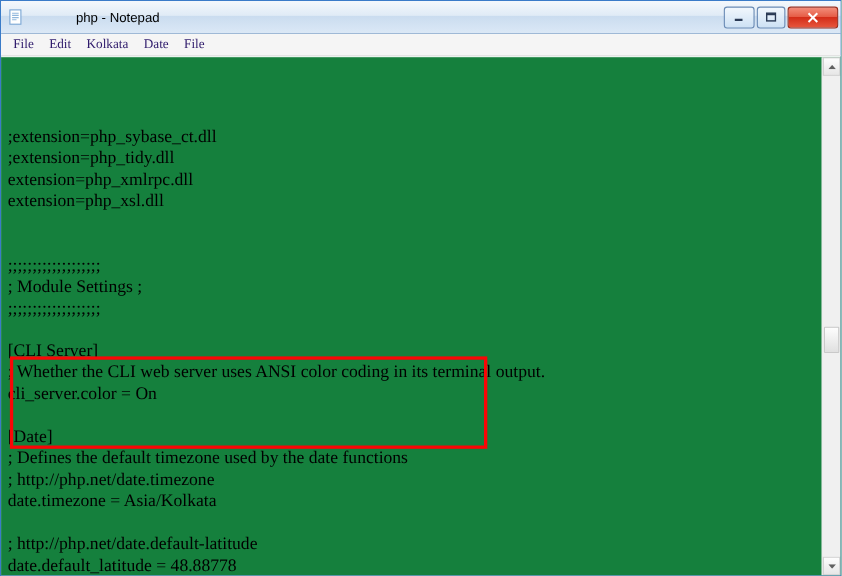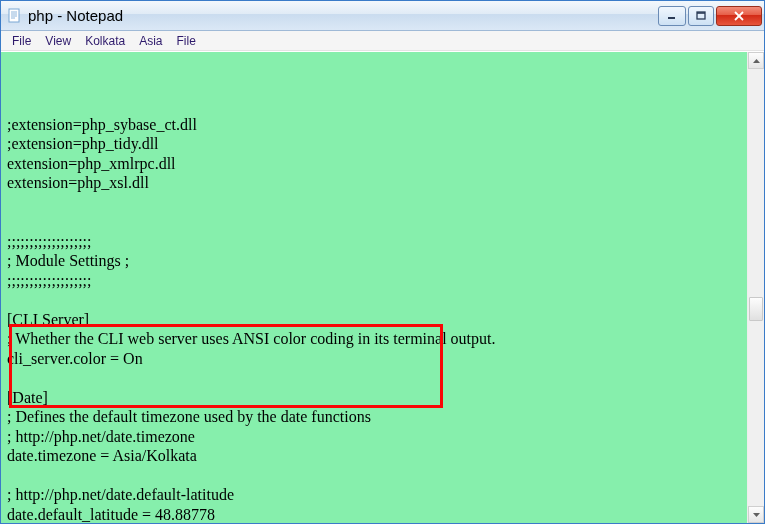--- a/index.html
+++ b/index.html
@@ -22,22 +22,23 @@
   align-items: center;
   padding: 0 2px 0 6px;
 }
 .titlebar .icon-slot {
   width: 16px; height: 16px;
   margin-right: 5px;
   display: flex; align-items: center; justify-content: center;
 }
 .titlebar .title {
   flex: 1;
-  font-size: 15px;
+  font-size: 12px;
   color: #000;
+  margin-left: 41px;
 }
 .win-controls { display: flex; gap: 0; }
 .win-btn {
   width: 30px; height: 20px;
   border: 1px solid #6a8bb5;
   border-radius: 3px;
   margin-left: 2px;
   display: flex; align-items: center; justify-content: center;
   background: linear-gradient(to bottom, #f1f7fd, #cde1f4);
   cursor: default;
@@ -57,27 +58,28 @@
   border-bottom: 1px solid #e3e3e3;
   display: flex;
   align-items: center;
   padding: 0 4px;
   font-size: 12px;
 }
 .menu-item {
   padding: 2px 7px;
   color: #2e1a6b;
   cursor: default;
+  font-family: Liberation Serif, serif;
 }
 
 .client {
   flex: 1;
   display: flex;
   border-top: 1px solid #fff;
-  background: #86efac;
+  background: #15803d;
   overflow: hidden;
 }
 .editor {
   flex: 1;
   padding: 4px 0 4px 6px;
   font-family: "Times New Roman", Times, serif;
   font-size: 16px;
   line-height: 1.22;
   color: #000;
   white-space: pre-wrap;
@@ -147,23 +149,23 @@
         <svg width="12" height="10">
           <line x1="2" y1="1" x2="10" y2="9" stroke="#fff" stroke-width="1.8"></line>
           <line x1="10" y1="1" x2="2" y2="9" stroke="#fff" stroke-width="1.8"></line>
         </svg>
       </div>
     </div>
   </div>
 
   <div class="menubar">
     <span class="menu-item">File</span>
-    <span class="menu-item">View</span>
+    <span class="menu-item">Edit</span>
     <span class="menu-item">Kolkata</span>
-    <span class="menu-item">Asia</span>
+    <span class="menu-item">Date</span>
     <span class="menu-item">File</span>
   </div>
 
   <div class="client">
     <div class="editor" id="editor">
       
       <div class="line">;extension=php_sybase_ct.dll</div><div class="line">;extension=php_tidy.dll</div><div class="line">extension=php_xmlrpc.dll</div><div class="line">extension=php_xsl.dll</div><div class="line">&nbsp;</div><div class="line">&nbsp;</div><div class="line">;;;;;;;;;;;;;;;;;;;</div><div class="line">; Module Settings ;</div><div class="line">;;;;;;;;;;;;;;;;;;;</div><div class="line">&nbsp;</div><div class="line">[CLI Server]</div><div class="line">; Whether the CLI web server uses ANSI color coding in its terminal output.</div><div class="line">cli_server.color = On</div><div class="line">&nbsp;</div><div class="line">[Date]</div><div class="line">; Defines the default timezone used by the date functions</div><div class="line">; http://php.net/date.timezone</div><div class="line">date.timezone = Asia/Kolkata</div><div class="line">&nbsp;</div><div class="line">; http://php.net/date.default-latitude</div><div class="line">date.default_latitude = 48.88778</div><div class="highlight-box" id="hl" style="top: 272px; left: 8px; width: 434px; height: 84px;"></div>
     </div>
     <div class="scrollbar">
       <div class="sb-btn">

